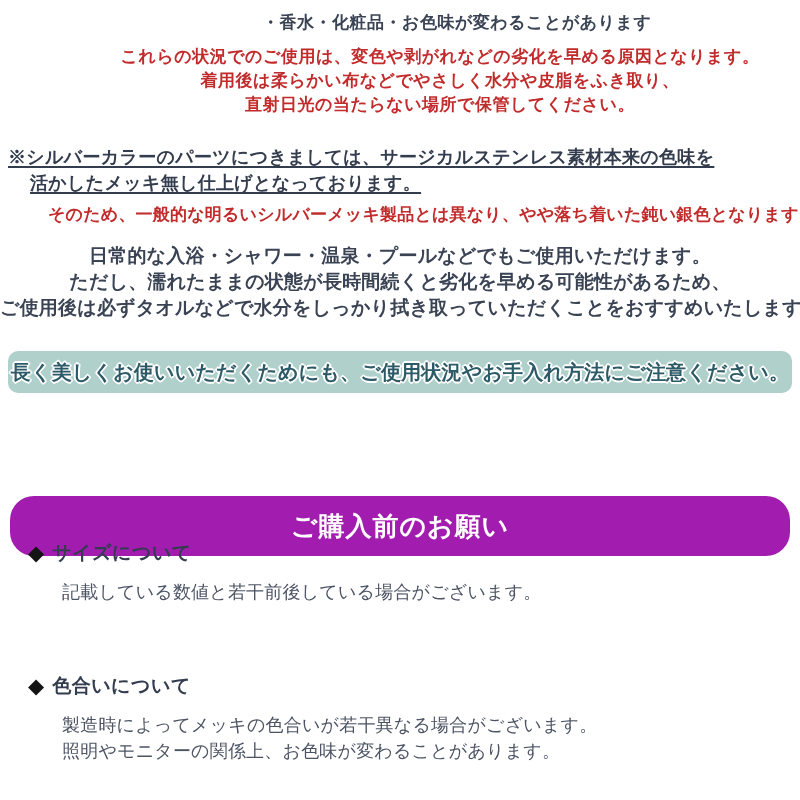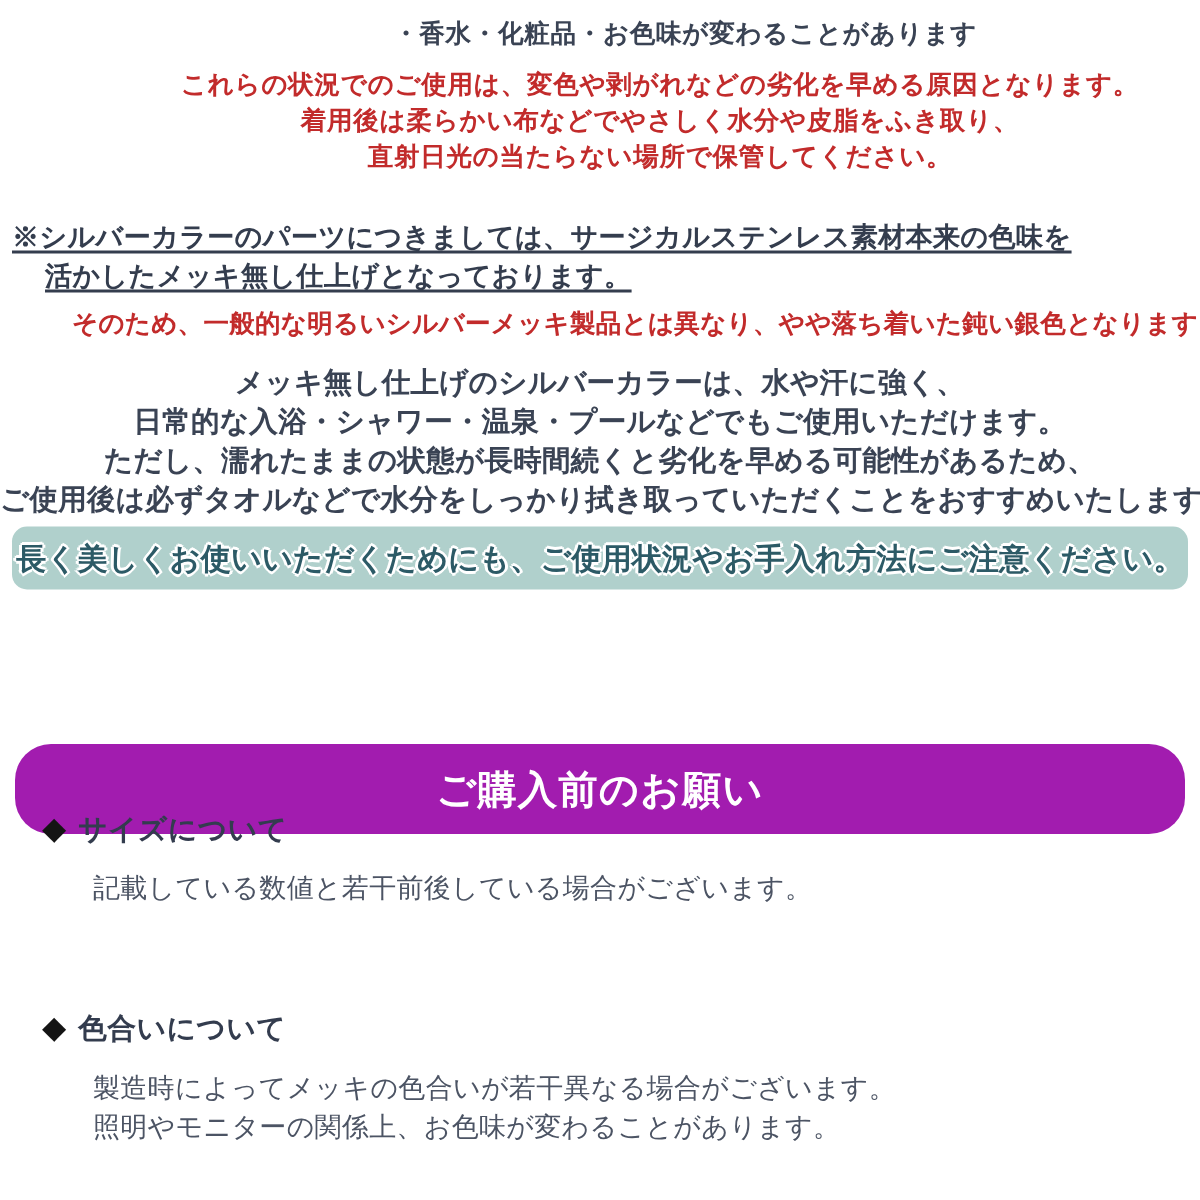--- a/index.html
+++ b/index.html
@@ -47,20 +47,21 @@
   .silver-notice {
     position: absolute;
     top: 145px;
     left: 0;
     width: 734px;
     color: #343d4e;
     font-size: 18px;
     font-weight: 700;
     line-height: 26px;
     letter-spacing: 0.3px;
+    font-family: Liberation Mono, monospace;
   }
   .silver-notice .u-line {
     text-decoration: underline;
     text-decoration-thickness: 2px;
     text-underline-offset: 3px;
     white-space: nowrap;
   }
   .silver-notice .u-line.first { padding-left: 8px; }
   .silver-notice .u-line.second { padding-left: 30px; }
   .silver-notice .red-note {
@@ -186,21 +187,20 @@
     <div>直射日光の当たらない場所で保管してください。</div>
   </div>
 
   <div class="silver-notice">
     <div class="u-line first">※シルバーカラーのパーツにつきましては、サージカルステンレス素材本来の色味を</div>
     <div class="u-line second">活かしたメッキ無し仕上げとなっております。</div>
     <div class="red-note">そのため、一般的な明るいシルバーメッキ製品とは異なり、やや落ち着いた鈍い銀色となります。</div>
   </div>
 
   <div class="care-paragraph">
-    <div>メッキ無し仕上げのシルバーカラーは、水や汗に強く、</div>
     <div>日常的な入浴・シャワー・温泉・プールなどでもご使用いただけます。</div>
     <div>ただし、濡れたままの状態が長時間続くと劣化を早める可能性があるため、</div>
     <div>ご使用後は必ずタオルなどで水分をしっかり拭き取っていただくことをおすすめいたします。</div>
   </div>
 
   <div class="highlight-banner">
     <span class="banner-text">長く美しくお使いいただくためにも、ご使用状況やお手入れ方法にご注意ください。</span>
   </div>
 
   <div class="header-band">

